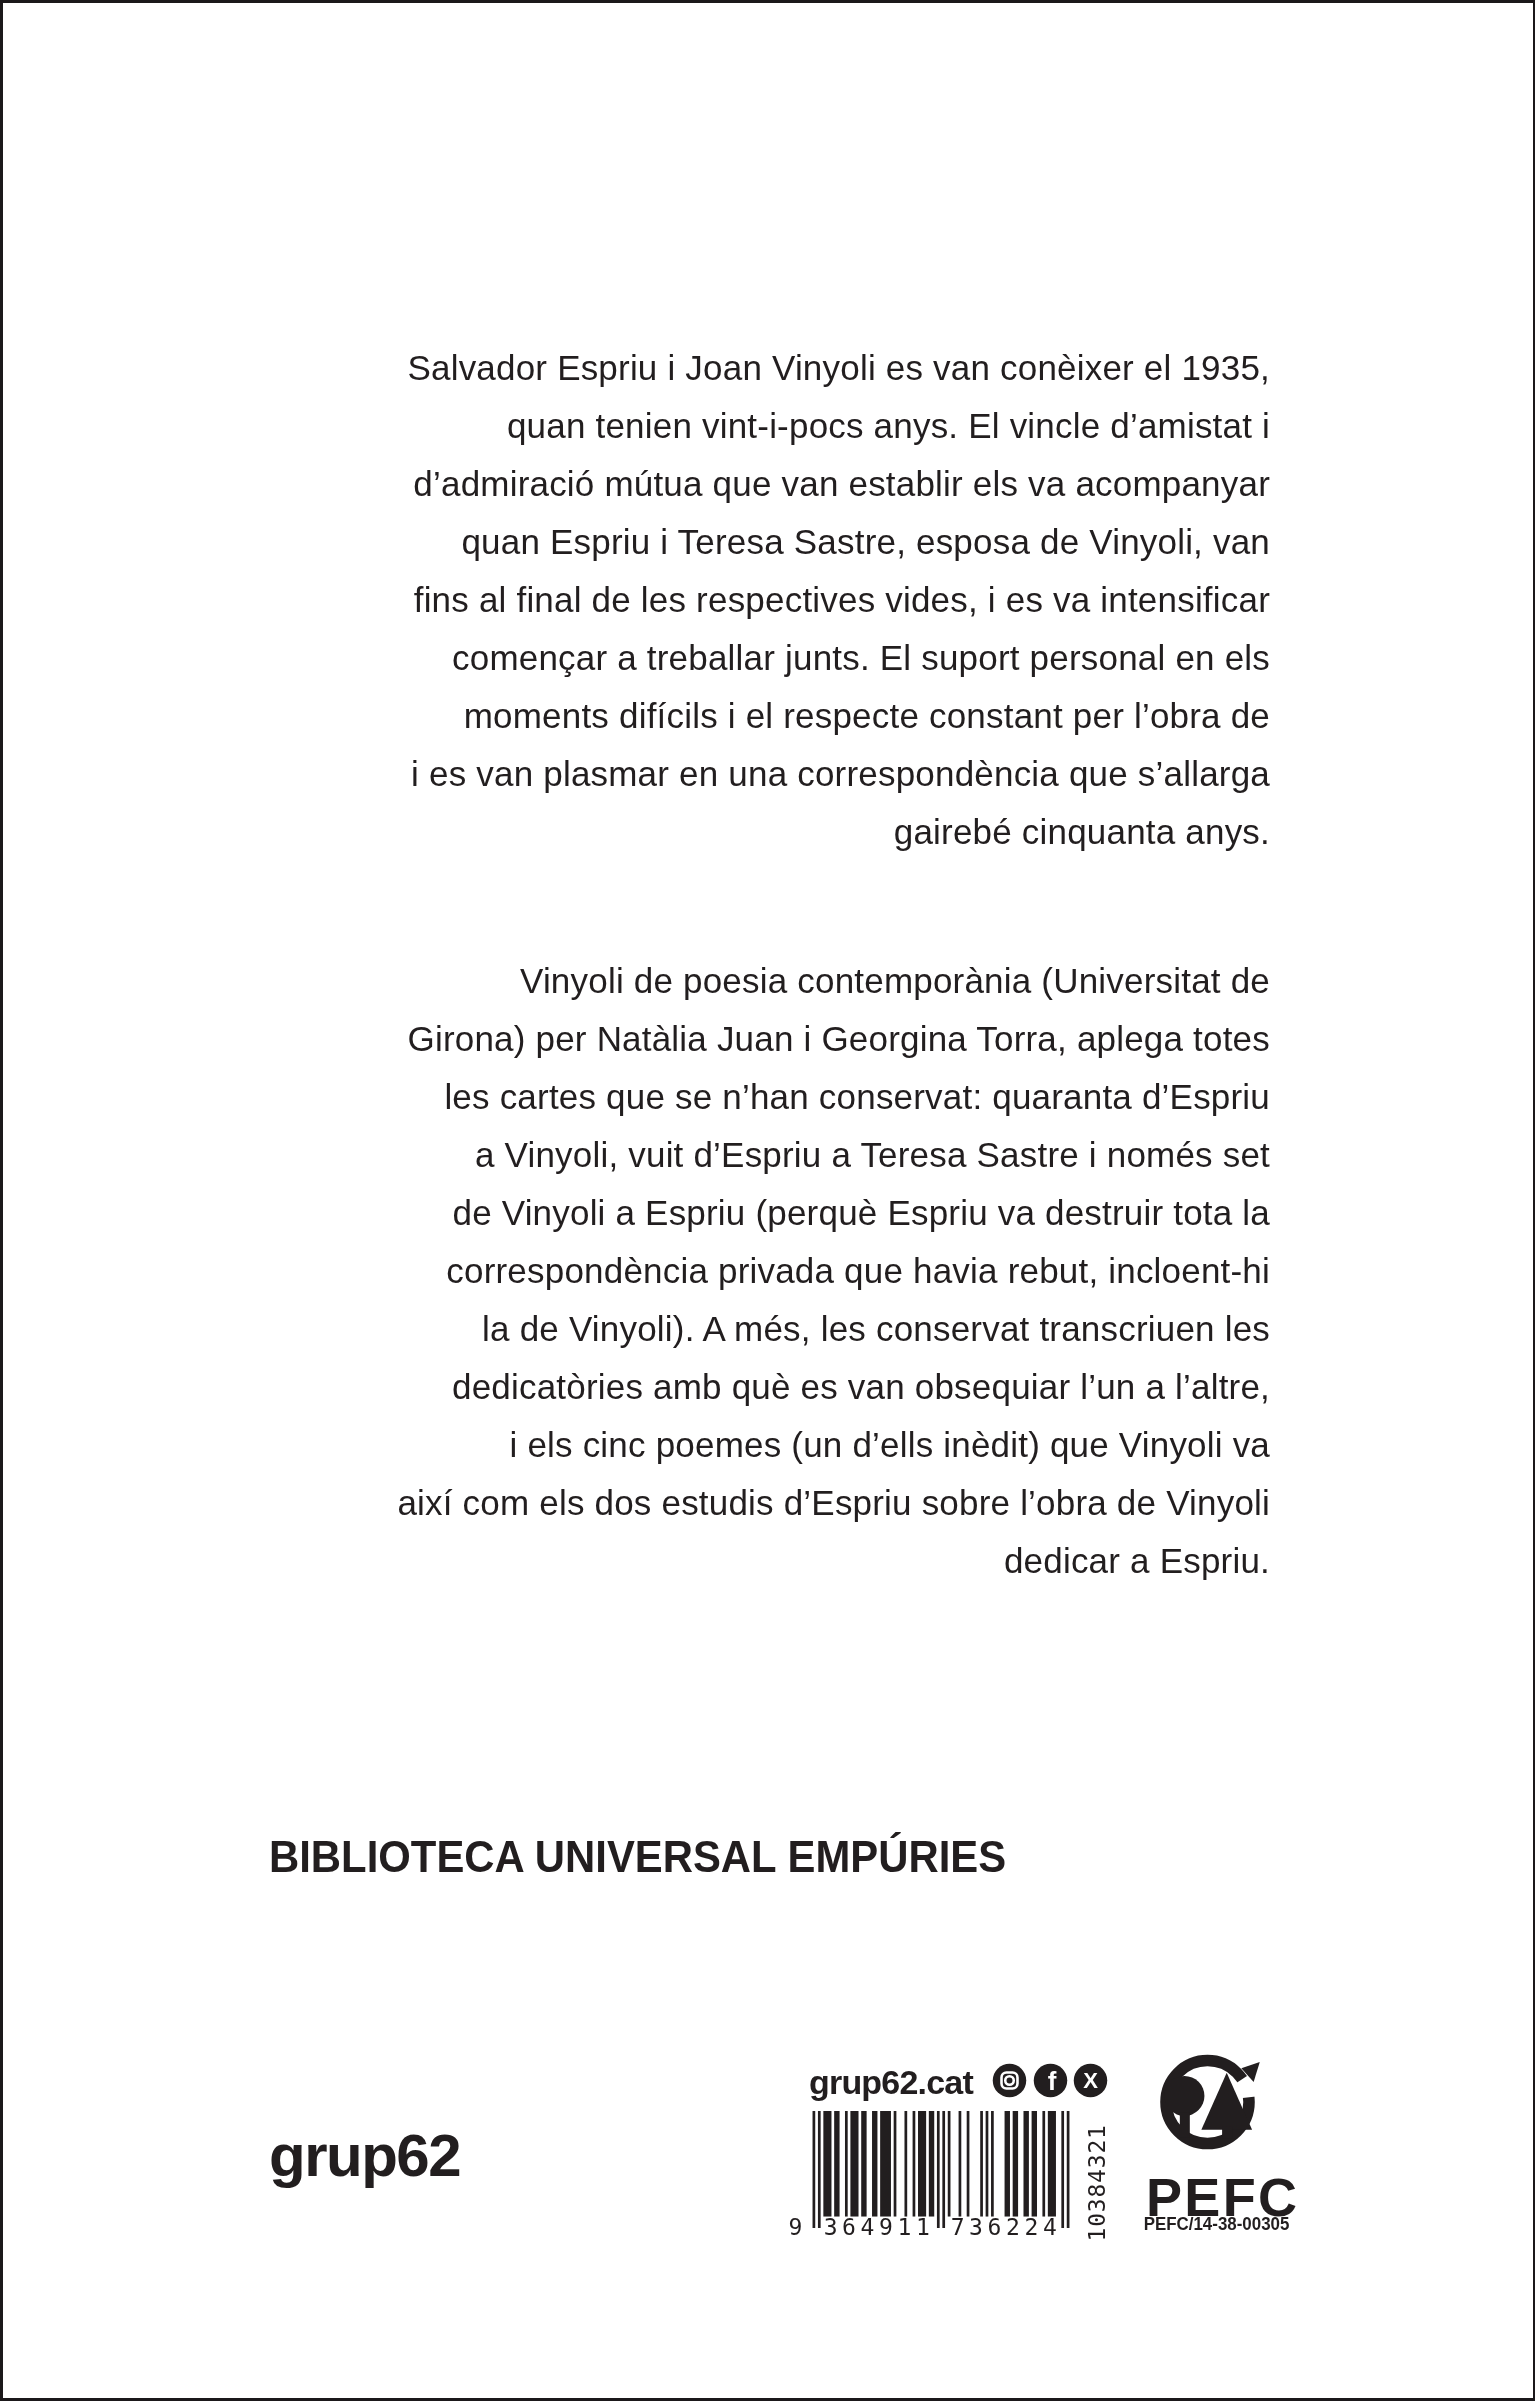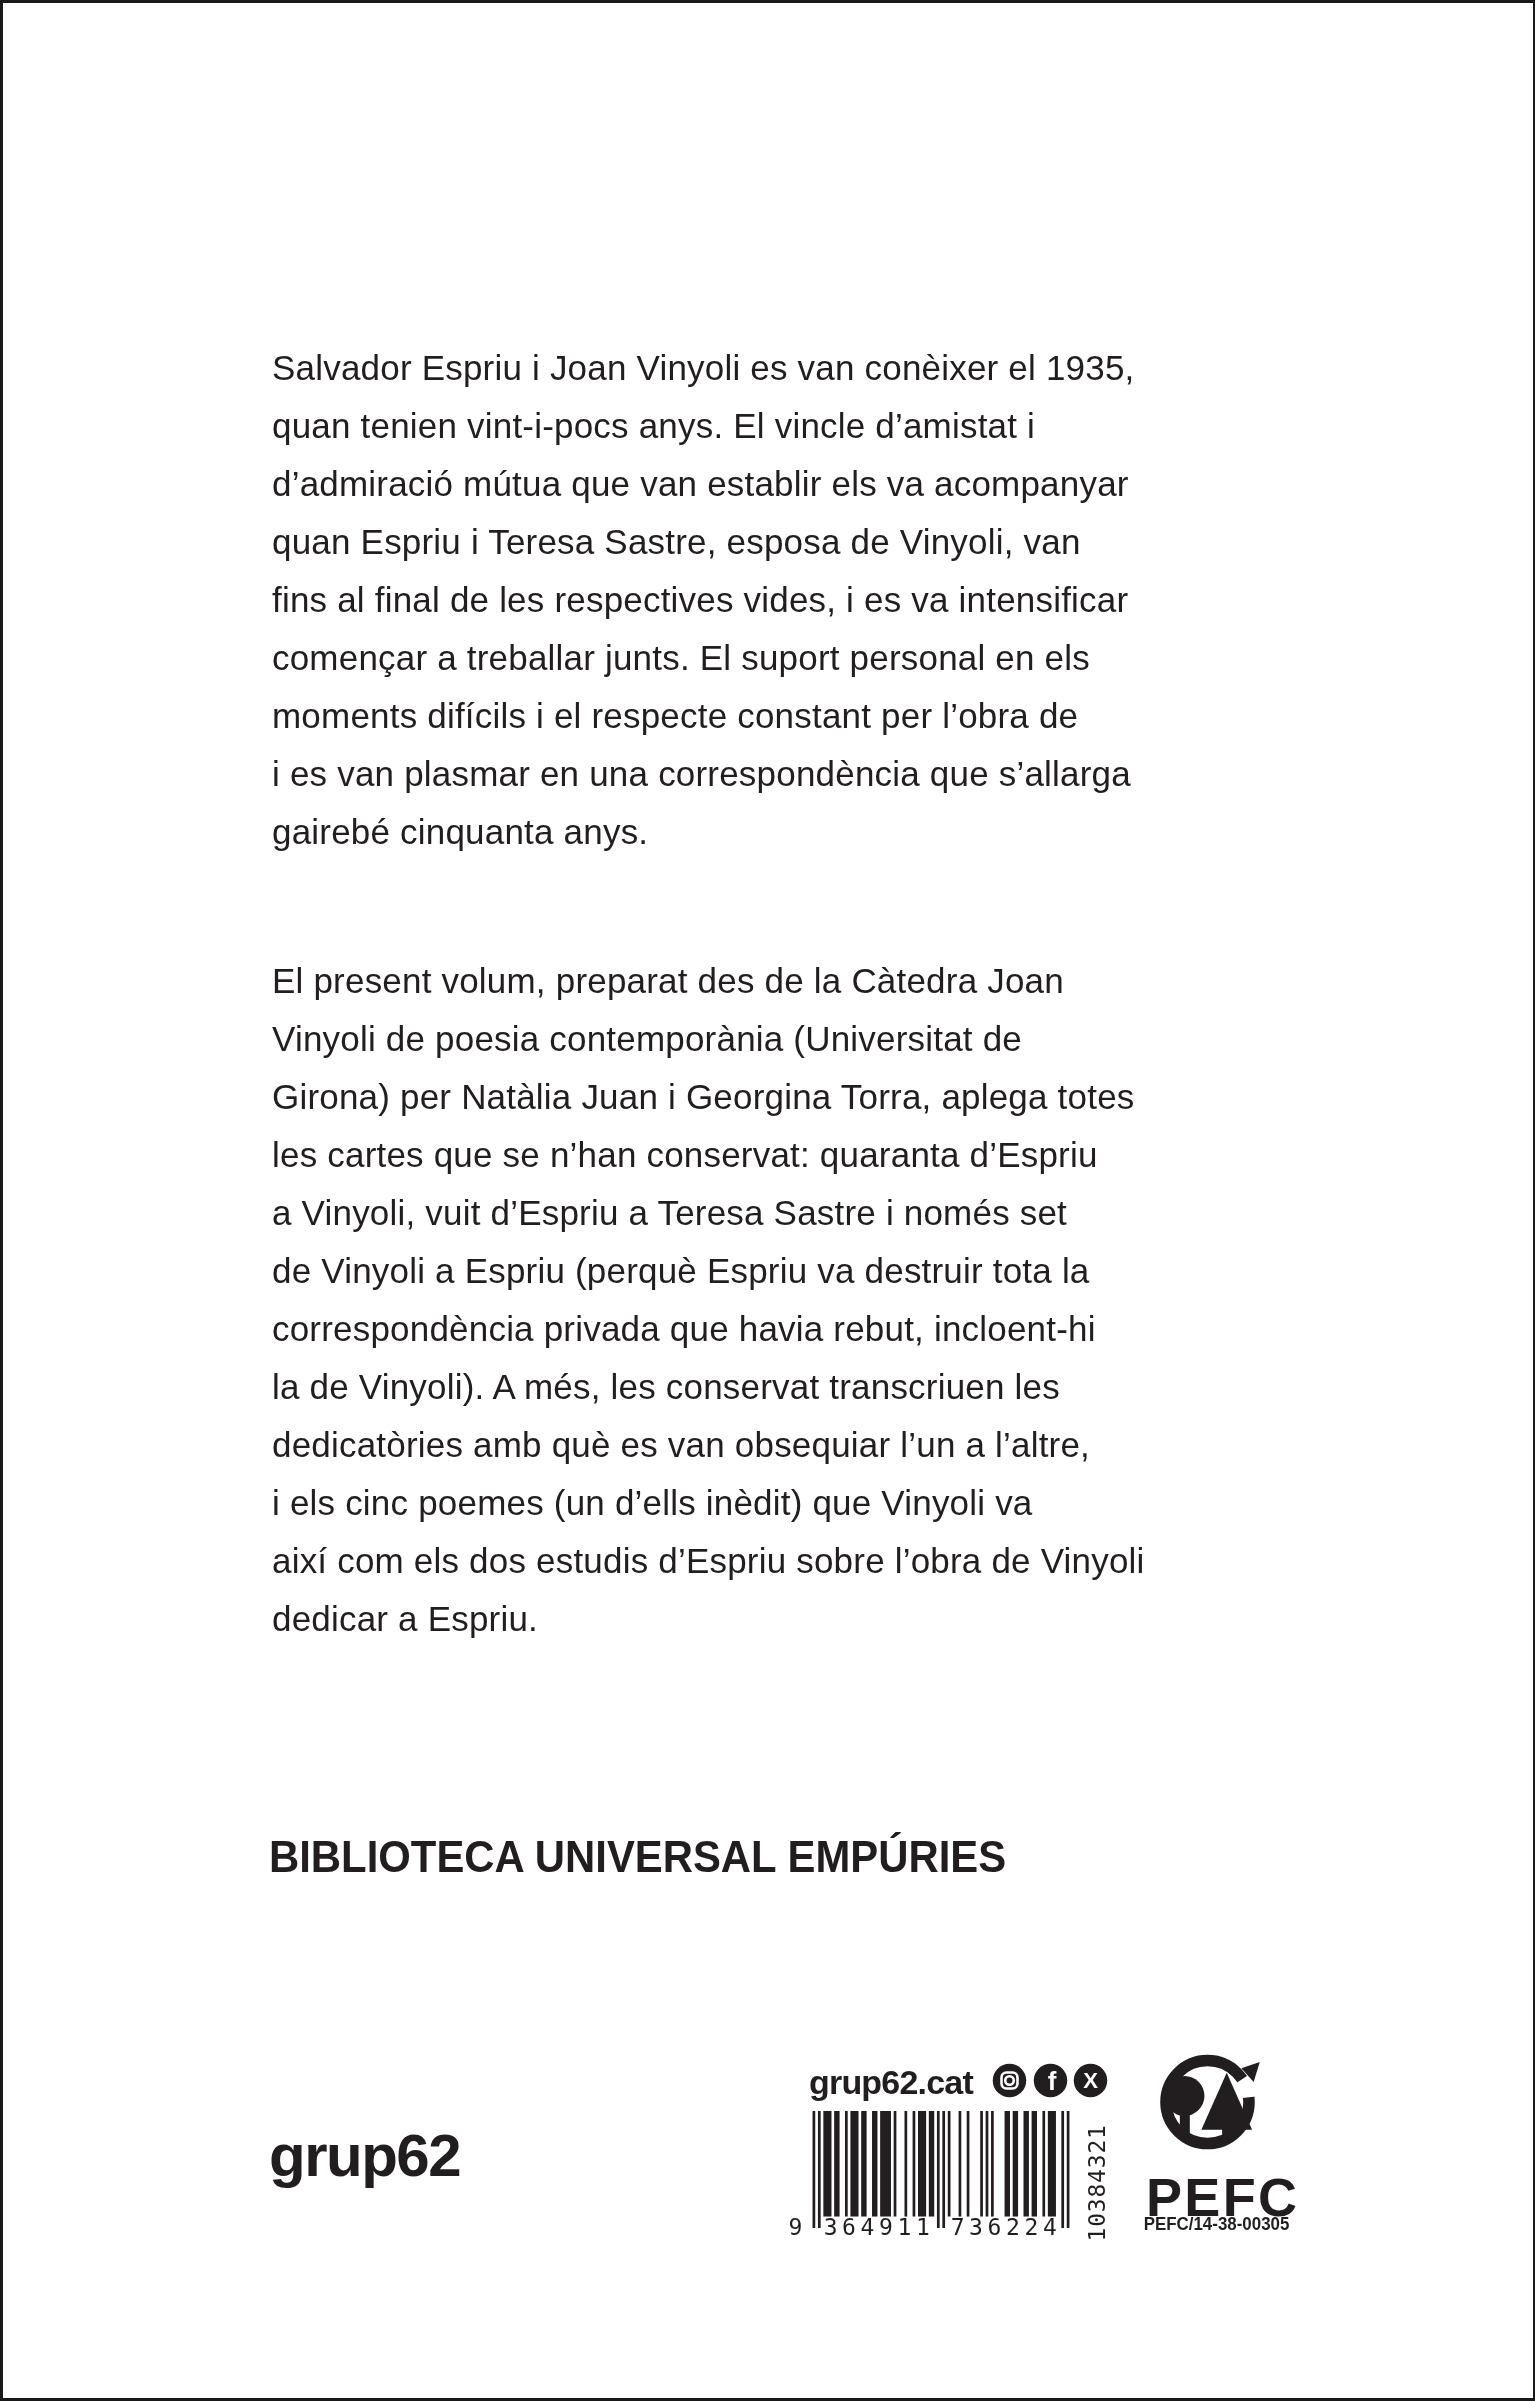--- a/index.html
+++ b/index.html
@@ -1,20 +1,20 @@
 <!DOCTYPE html>
 <html style="font-size:12.3px"><head>
 <meta charset="utf-8">
 <style>
   html,body{margin:0;padding:0;background:#e8e8e8;}
   .page{position:relative;width:1536px;height:2401px;background:#fff;
         border:3.8px solid #1b181a;box-sizing:border-box;overflow:hidden;
         font-family:"Liberation Sans",sans-serif;color:#221e1f;}
   .body-text{position:absolute;left:269px;width:998px;font-size:35px;
-             letter-spacing:0.2px;font-weight:400;color:#221e1f;}
+             letter-spacing:0.2px;font-weight:400;color:#221e1f;text-align:right;}
   .body-text .bcl{height:58px;line-height:58px;white-space:nowrap;}
   .collection{position:absolute;left:266px;top:1828px;font-size:45px;font-weight:bold;
               letter-spacing:0;transform:scaleX(.93);transform-origin:left top;
               white-space:nowrap;}
   .logo62{position:absolute;left:266px;top:2081px;font-size:60px;font-weight:bold;
           letter-spacing:-1.5px;line-height:1;white-space:nowrap;margin-top:42px;}
   .site{position:absolute;left:806px;top:2062px;font-size:34px;font-weight:bold;
         letter-spacing:-0.8px;line-height:1;white-space:nowrap;}
   .sicon{position:absolute;top:2060px;width:35px;height:35px;}
   .sicon svg{display:block;}
@@ -42,21 +42,20 @@
       <div class="bcl">d’admiració mútua que van establir els va acompanyar</div>
       <div class="bcl">quan Espriu i Teresa Sastre, esposa de Vinyoli, van</div>
       <div class="bcl">fins al final de les respectives vides, i es va intensificar</div>
       <div class="bcl">començar a treballar junts. El suport personal en els</div>
       <div class="bcl">moments difícils i el respecte constant per l’obra de</div>
       <div class="bcl">i es van plasmar en una correspondència que s’allarga</div>
       <div class="bcl">gairebé cinquanta anys.</div>
     </div>
 
   <div class="body-text" style="top:949px">
-      <div class="bcl">El present volum, preparat des de la Càtedra Joan</div>
       <div class="bcl">Vinyoli de poesia contemporània (Universitat de</div>
       <div class="bcl">Girona) per Natàlia Juan i Georgina Torra, aplega totes</div>
       <div class="bcl">les cartes que se n’han conservat: quaranta d’Espriu</div>
       <div class="bcl">a Vinyoli, vuit d’Espriu a Teresa Sastre i només set</div>
       <div class="bcl">de Vinyoli a Espriu (perquè Espriu va destruir tota la</div>
       <div class="bcl">correspondència privada que havia rebut, incloent-hi</div>
       <div class="bcl">la de Vinyoli). A més, les conservat transcriuen les</div>
       <div class="bcl">dedicatòries amb què es van obsequiar l’un a l’altre,</div>
       <div class="bcl">i els cinc poemes (un d’ells inèdit) que Vinyoli va</div>
       <div class="bcl">així com els dos estudis d’Espriu sobre l’obra de Vinyoli</div>

